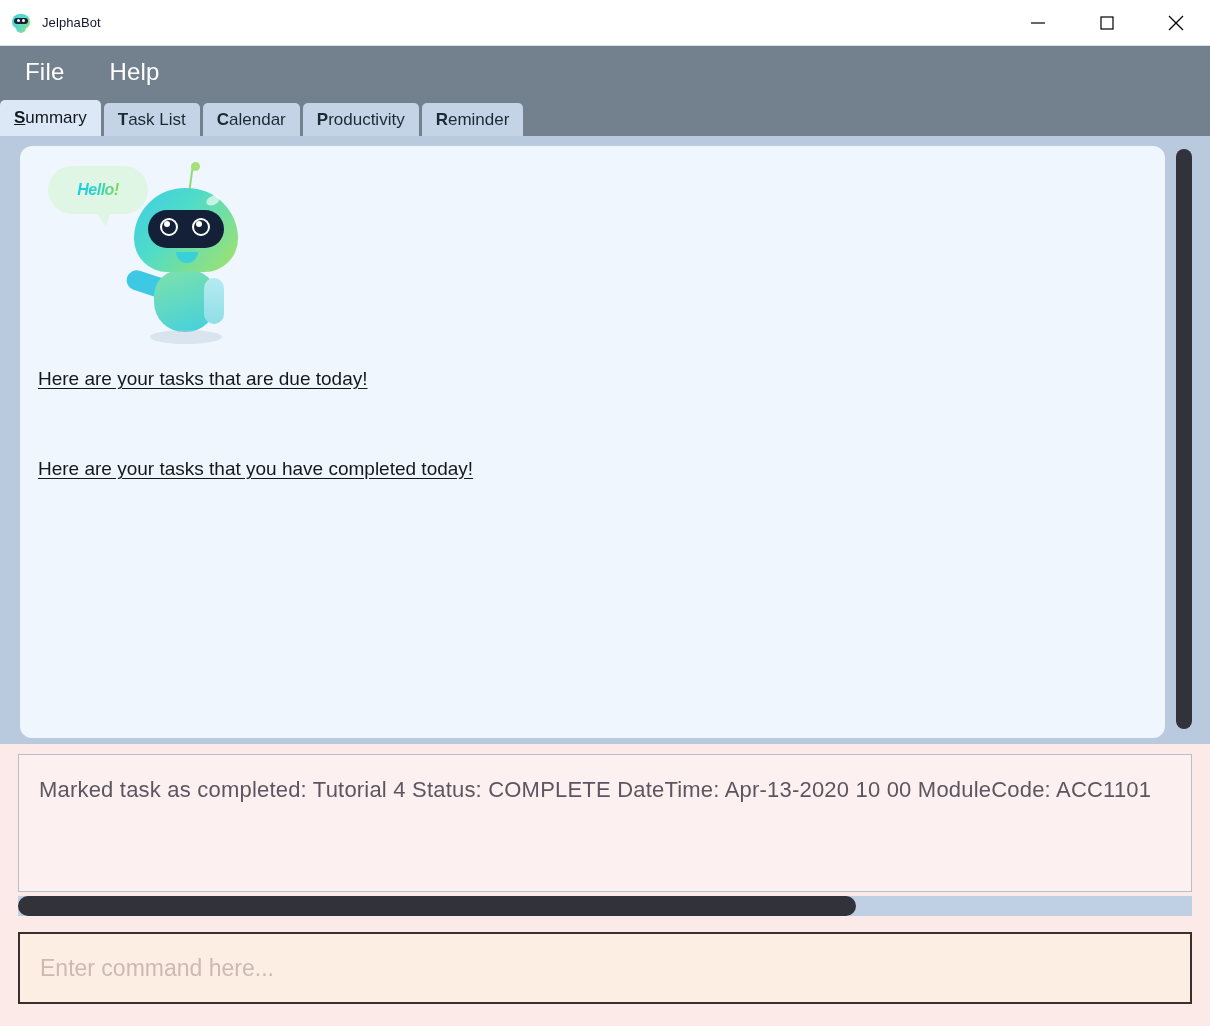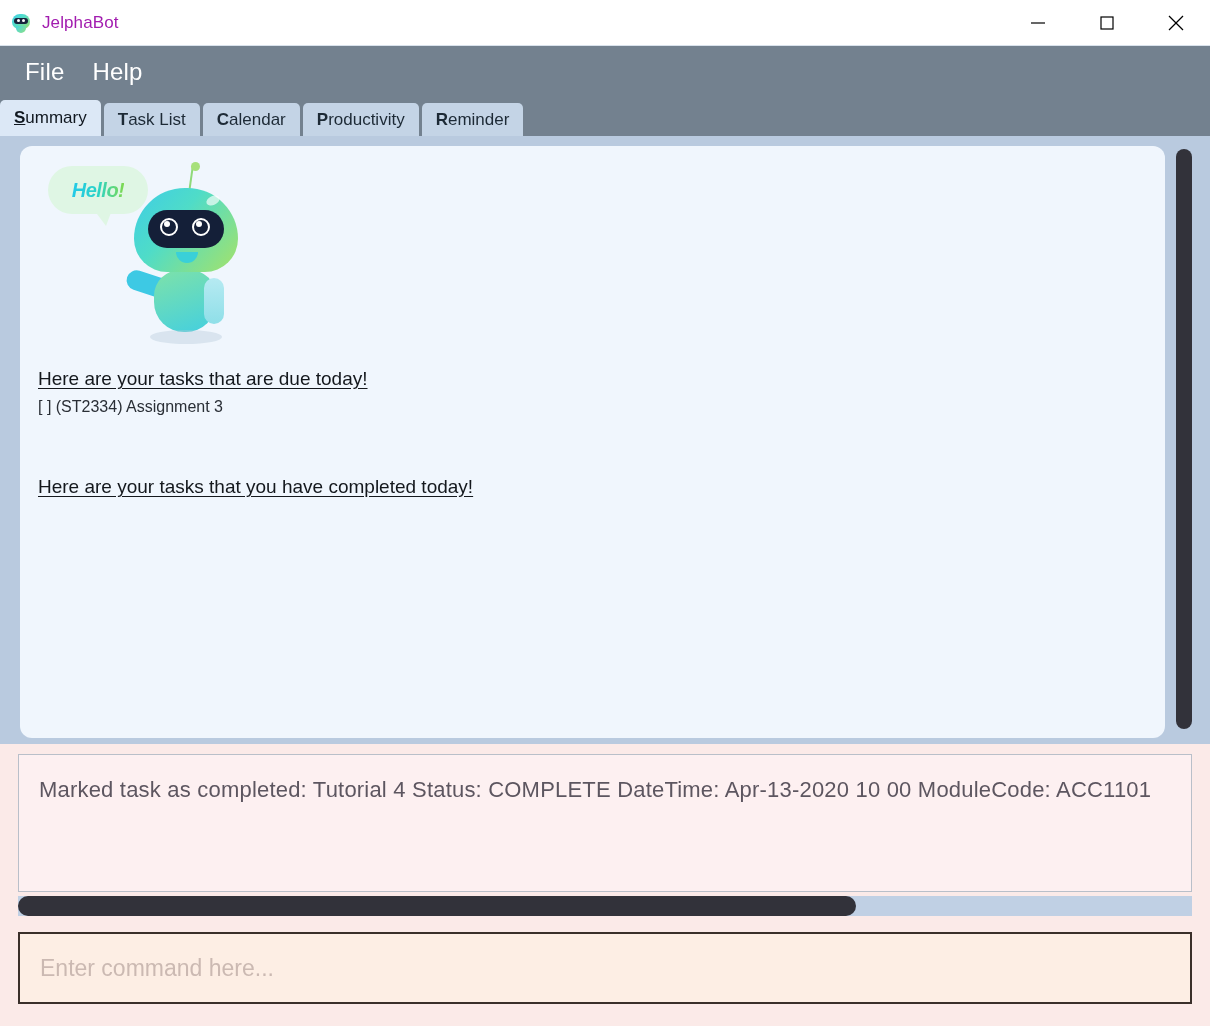--- a/index.html
+++ b/index.html
@@ -67,22 +67,22 @@
   .app-icon .ai-eye.l { left: 6.5px; }
   .app-icon .ai-eye.r { left: 12px; }
   .app-icon .ai-body {
     position: absolute;
     left: 6px; top: 14px;
     width: 10px; height: 7px;
     border-radius: 0 0 5px 5px;
     background: linear-gradient(135deg, #46d6e0 0%, #8fe084 100%);
   }
   .title-text {
-    font-size: 17px;
-    color: #a21caf;
+    font-size: 13px;
+    color: #0f172a;
     letter-spacing: 0.1px;
   }
   .win-controls {
     margin-left: auto;
     display: flex;
     height: 100%;
   }
   .win-btn {
     width: 69px;
     height: 100%;
@@ -96,21 +96,21 @@
   .win-btn svg { display: block; }
 
   
   .menubar {
     background: #73818f;
     height: 52px;
     flex: 0 0 auto;
     display: flex;
     align-items: center;
     padding-left: 25px;
-    gap: 28px;
+    gap: 45px;
   }
   .menu-item {
     color: #ffffff;
     font-size: 24px;
     letter-spacing: 0.2px;
     cursor: default;
   }
 
   
   .tabstrip {
@@ -210,21 +210,21 @@
   .bubble:after {
     content: "";
     position: absolute;
     left: 46px;
     bottom: -12px;
     border-left: 12px solid transparent;
     border-right: 6px solid transparent;
     border-top: 16px solid #dff6e4;
   }
   .bubble-text {
-    font-size: 20px;
+    font-size: 16px;
     font-weight: bold;
     font-style: italic;
     background: linear-gradient(90deg, #23c9e8 0%, #2ad3c7 50%, #7fd94f 100%);
     -webkit-background-clip: text;
     background-clip: text;
     color: transparent;
     letter-spacing: -0.5px;
   }
   .bot {
     position: absolute;
@@ -508,21 +508,20 @@
             <div class="bot-pupil r"></div>
             <div class="bot-smile"></div>
             <div class="bot-shadow"></div>
           </div>
         </div>
       </div>
 
       <div class="tasks">
         <div>
           <div class="section-head">Here are your tasks that are due today!</div>
-          <p class="task-line">[ ] (ST2334) Assignment 3</p>
         </div>
         <div class="section-gap"></div>
         <div>
           <div class="section-head">Here are your tasks that you have completed today!</div>
         </div>
       </div>
 
     </div>
     <div class="vscrollbar">
       <div class="vscroll-thumb"></div>

